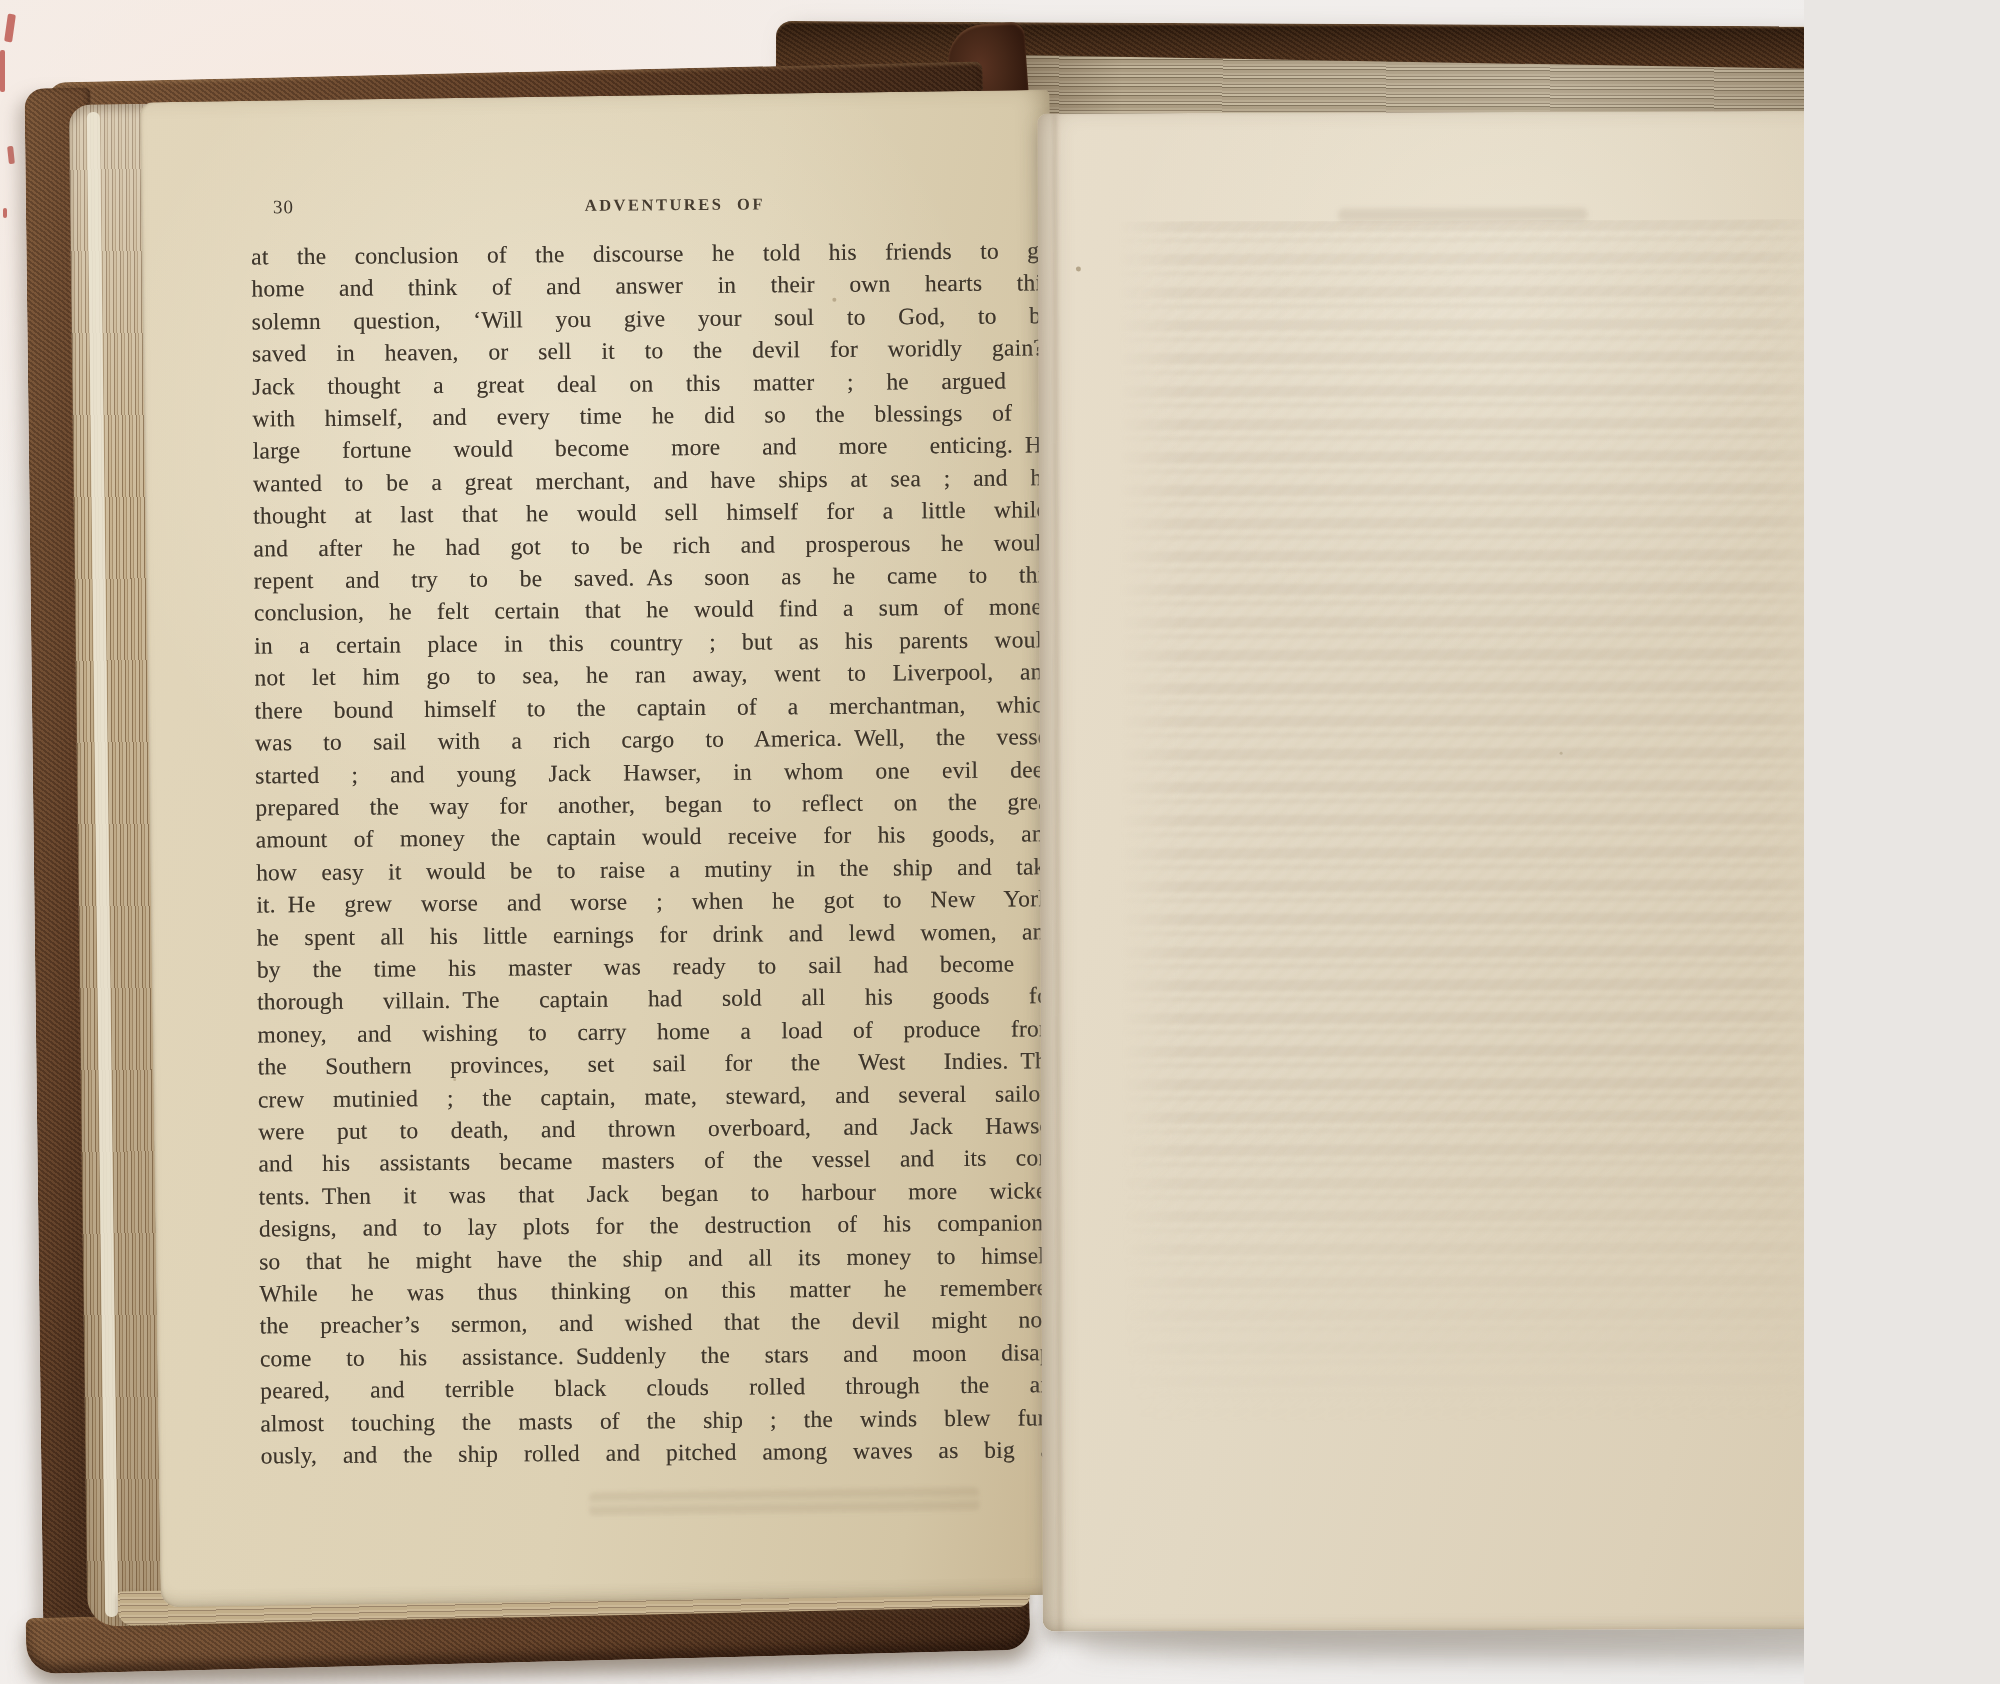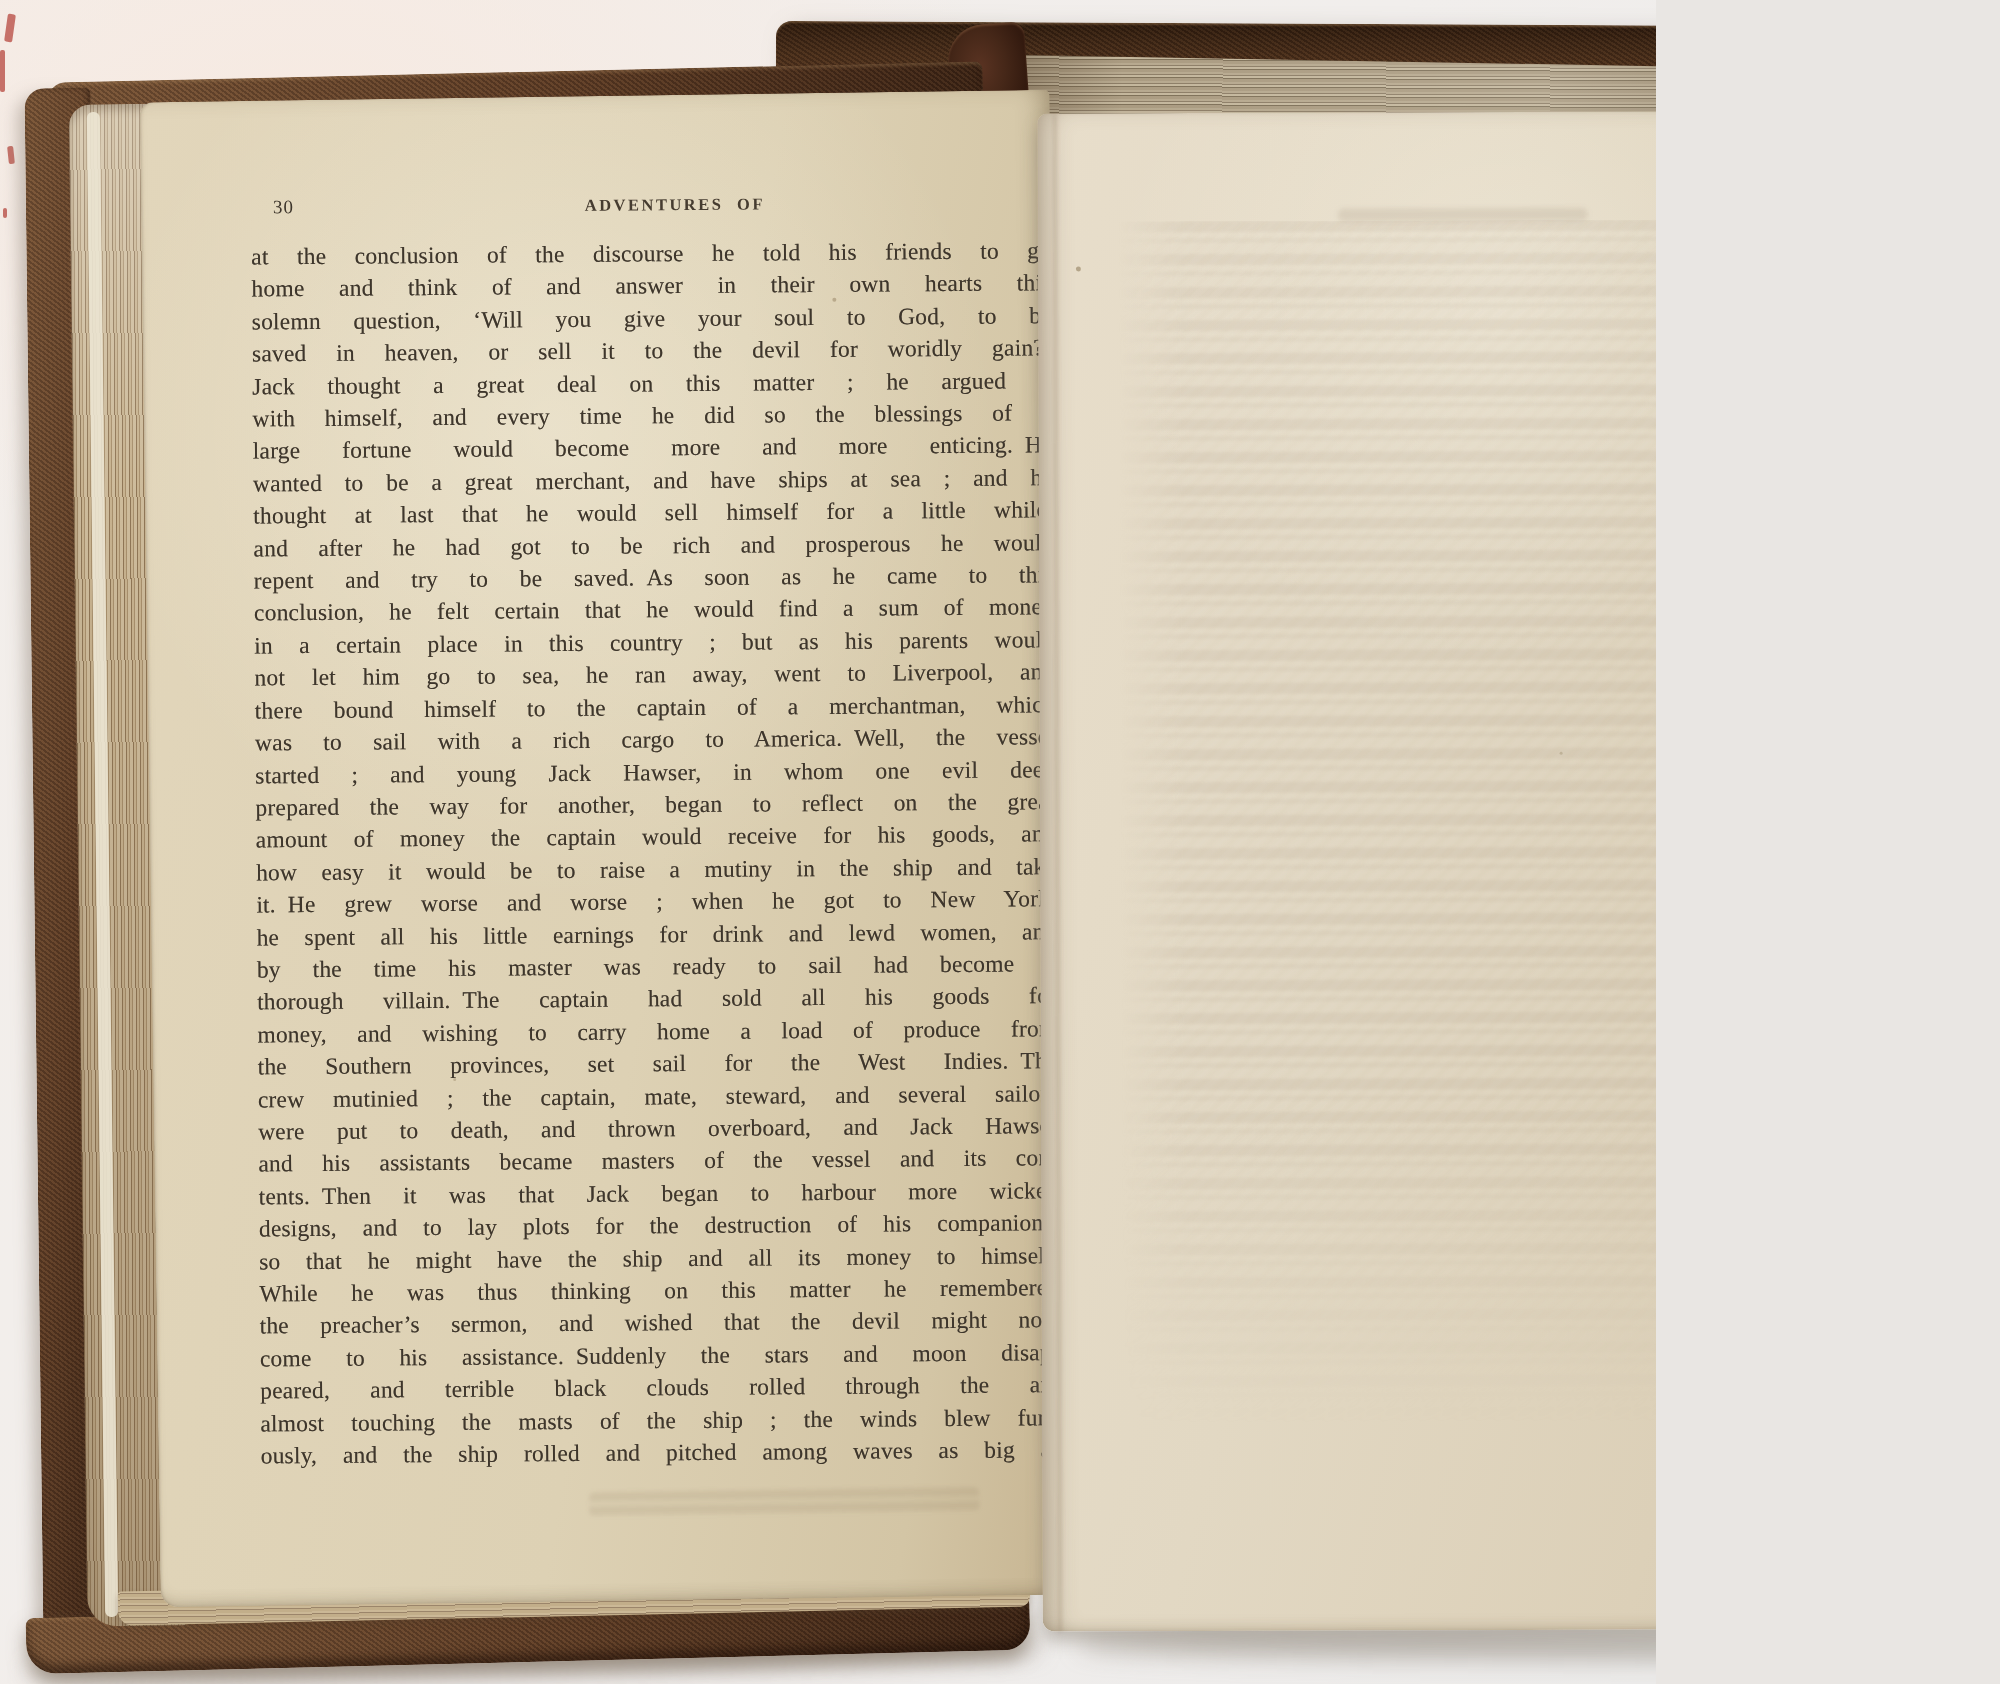--- a/index.html
+++ b/index.html
@@ -1,17 +1,17 @@
 <!DOCTYPE html>
 <html style="--color-background: #f3eeea; --color-leather-brown: #5f3e27; --color-leather-dark: #3a2315; --color-leather-highlight: #7c583a; --color-left-page: #ddd1b4; --color-right-page: #e2d8c3; --color-fore-edge: #c7b28f; --color-page-edge-stack: #c4b79d; --color-ink: #3e362c;"><head>
 <meta charset="utf-8">
 <style>
   html,body{margin:0;padding:0;background:#e9e6e3;}
   .stage{
-    position:relative;width:1656px;height:1684px;overflow:hidden;
+    position:relative;width:1804px;height:1684px;overflow:hidden;
     background:
       radial-gradient(1200px 700px at 18% 8%, rgba(247,233,224,.9) 0%, rgba(247,233,224,0) 60%),
       linear-gradient(118deg, var(--color-background,#f3eeea) 0%, #f1eeec 55%, #ecebea 100%);
     font-family:"Liberation Serif", serif;
   }
   .speck{position:absolute;background:#b5473e;opacity:.75;border-radius:2px;}
 
   
   .leather{
     background:

